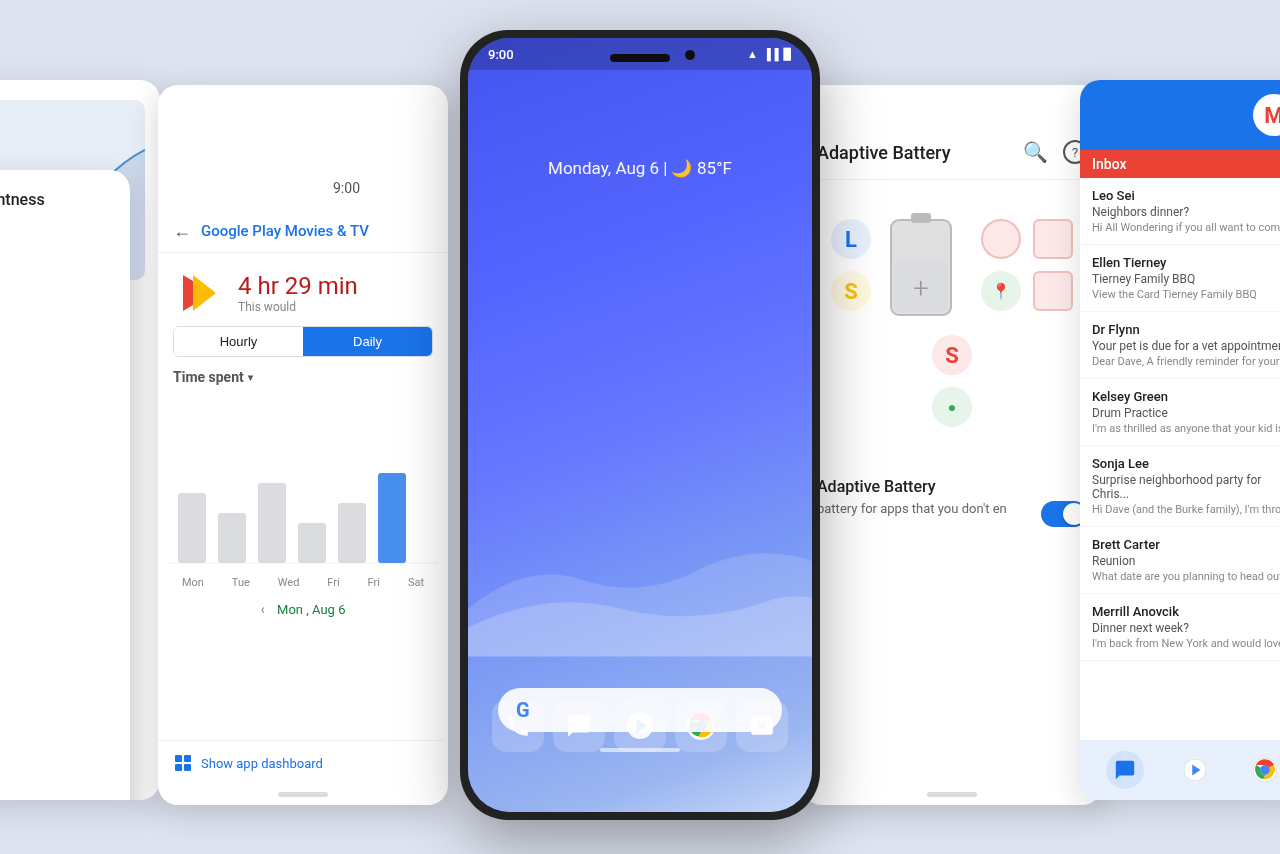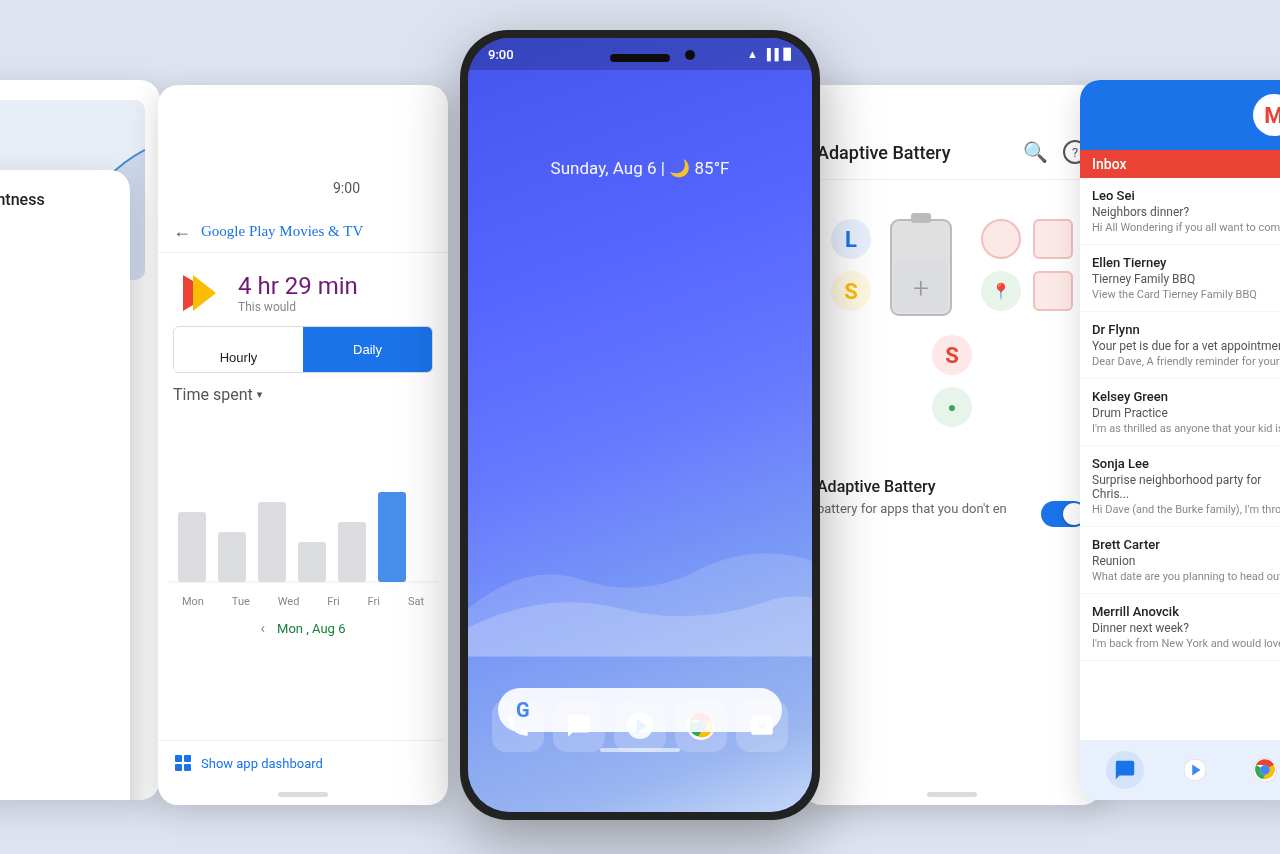--- a/index.html
+++ b/index.html
@@ -115,21 +115,20 @@
       border: none;
       background: transparent;
     }
     .tab-btn.active {
       background: #1a73e8;
       color: #fff;
     }
     .tab-btn.inactive {
       background: #fff;
       color: #202124;
-      margin-top: 16px;
     }
     .chart-area {
       height: 200px;
       margin: 0 10px;
       position: relative;
     }
     .chart-area svg {
       width: 100%;
       height: 100%;
     }
@@ -528,40 +527,40 @@
   </div>
   <div class="card-brightness bottom-title" style="font-size:16px;font-weight:500;color:#202124;">e Brightness</div>
   <div class="brightness-bar"></div>
 </div>
 
 <div class="card-wellbeing">
   <div style="position:absolute;top:95px;left:175px;font-size:14px;color:#555;">9:00</div>
   <div style="position:absolute;top:125px;left:0;right:0;">
     <div class="wellbeing-header" style="padding:10px 15px;display:flex;align-items:center;border-bottom:1px solid #f0f0f0;">
       <span style="font-size:18px;color:#555;margin-right:10px;cursor:pointer;">←</span>
-      <span style="font-size:15px;font-weight:500;color:#1a73e8;font-family:Liberation Serif, serif;">Google Play Movies &amp; TV</span>
+      <span style="font-size:15px;font-weight:500;color:#1a73e8;">Google Play Movies &amp; TV</span>
     </div>
     <div class="wellbeing-icon-row" style="padding:15px 15px 8px;display:flex;align-items:center;">
       <div class="play-movies-icon">
         <svg viewBox="0 0 40 40" width="40" height="40">
           <polygon points="5,2 5,38 35,20" fill="#ea4335"></polygon>
           <polygon points="15,2 15,38 38,20" fill="#fbbc04"></polygon>
         </svg>
       </div>
       <div>
-        <div style="font-size:24px;font-weight:400;color:#701a75;">4 hr 29 min</div>
+        <div style="font-size:24px;font-weight:400;color:#b91c1c;">4 hr 29 min</div>
         <div style="font-size:12px;color:#888;">This would</div>
       </div>
     </div>
     <div class="tabs-row" style="display:flex;margin:0 15px 12px;border-radius:6px;overflow:hidden;border:1px solid #dadce0;">
       <button class="tab-btn inactive" style="flex:1;padding:7px 0;text-align:center;font-size:13px;font-weight:500;border:none;background:#fff;color:#202124;cursor:pointer;">Hourly</button>
       <button class="tab-btn active" style="flex:1;padding:7px 0;text-align:center;font-size:13px;font-weight:500;border:none;background:#1a73e8;color:#fff;cursor:pointer;">Daily</button>
     </div>
     <div style="padding:0 15px 8px;display:flex;align-items:center;">
-      <span style="font-size:16px;color:#555;margin-right:4px;">Time spent</span>
+      <span style="font-size:14px;color:#555;margin-right:4px;font-weight:bold;">Time spent</span>
       <span style="font-size:11px;color:#555;">▾</span>
     </div>
     <div class="chart-area" style="height:180px;margin:0 10px;position:relative;">
       <svg width="270" height="180" viewBox="0 0 270 180" xmlns="http://www.w3.org/2000/svg">
         <line x1="0" y1="170" x2="270" y2="170" stroke="#eee" stroke-width="1"></line>
         <rect x="10" y="100" width="28" height="70" fill="#dadce0" rx="3"></rect>
         <rect x="50" y="120" width="28" height="50" fill="#dadce0" rx="3"></rect>
         <rect x="90" y="90" width="28" height="80" fill="#dadce0" rx="3"></rect>
         <rect x="130" y="130" width="28" height="40" fill="#dadce0" rx="3"></rect>
         <rect x="170" y="110" width="28" height="60" fill="#dadce0" rx="3"></rect>
@@ -608,21 +607,21 @@
       <span class="phone-time">9:00</span>
       <div class="phone-icons">
         <span style="color:#fff;font-size:11px;">▲</span>
         <span style="color:#fff;font-size:11px;">▐▐</span>
         <span style="color:#fff;font-size:11px;">▉</span>
       </div>
     </div>
     <div class="phone-speaker"></div>
     <div class="phone-camera"></div>
     <div class="phone-date-weather">
-      <span style="font-size:17px;color:rgba(255,255,255,0.95);font-weight:400;">Sunday, Aug 6  |  🌙  85°F</span>
+      <span style="font-size:17px;color:rgba(255,255,255,0.95);font-weight:400;">Monday, Aug 6  |  🌙  85°F</span>
     </div>
     <div class="phone-dock">
       <div class="dock-icon" style="background:rgba(255,255,255,0.2);">
         <svg width="26" height="26" viewBox="0 0 24 24" fill="white">
             <path d="M6.6 10.8c1.4 2.8 3.8 5.1 6.6 6.6l2.2-2.2c.3-.3.7-.4 1-.2 1.1.4 2.3.6 3.6.6.6 0 1 .4 1 1V20c0 .6-.4 1-1 1-9.4 0-17-7.6-17-17 0-.6.4-1 1-1h3.5c.6 0 1 .4 1 1 0 1.3.2 2.5.6 3.6.1.3 0 .7-.2 1L6.6 10.8z"></path>
           </svg>
       </div>
       <div class="dock-icon" style="background:rgba(255,255,255,0.2);">
         <svg width="26" height="26" viewBox="0 0 24 24" fill="white">
             <path d="M20 2H4c-1.1 0-2 .9-2 2v18l4-4h14c1.1 0 2-.9 2-2V4c0-1.1-.9-2-2-2z"></path>

